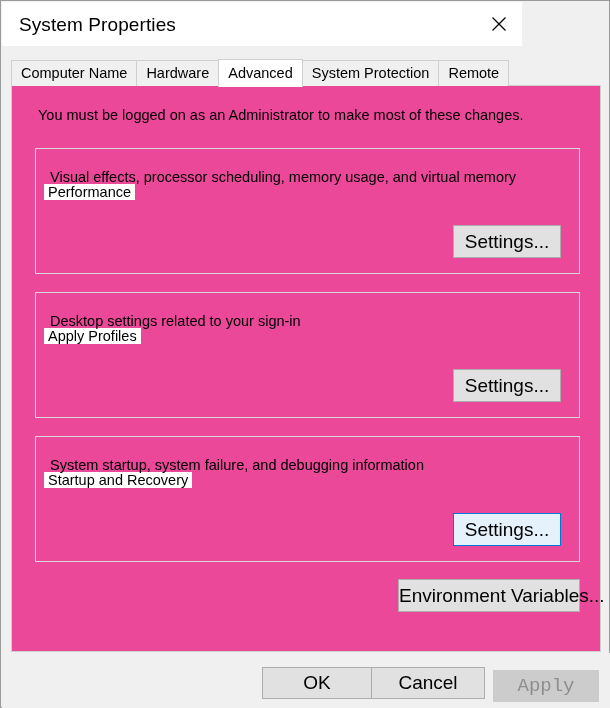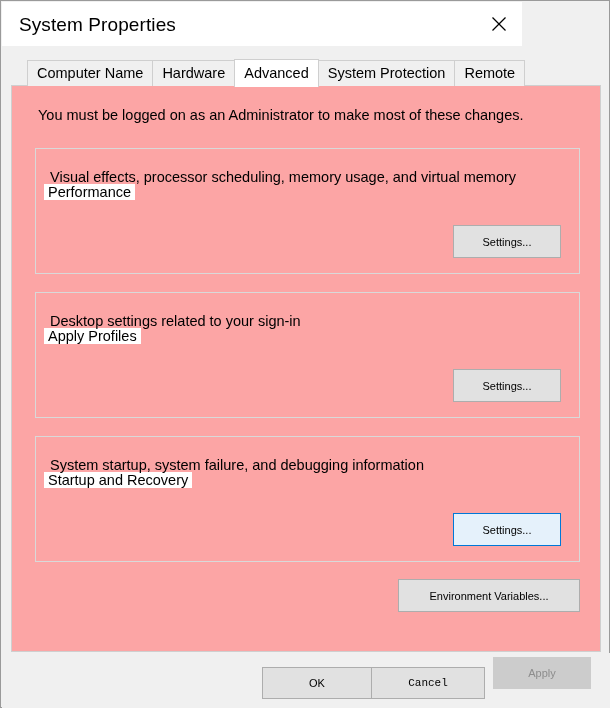--- a/index.html
+++ b/index.html
@@ -57,21 +57,21 @@
     cursor: default;
   }
   .close-button svg {
     display: block;
     margin: 0 auto;
   }
 
   
   .tabstrip {
     position: absolute;
-    left: 26px;
+    left: 10px;
     top: 58px;
     height: 27px;
     display: flex;
     align-items: flex-end;
     z-index: 3;
     justify-content: center;
   }
   .tab {
     height: 26px;
     line-height: 25px;
@@ -96,21 +96,21 @@
     margin-bottom: -1px;
   }
 
   
   .tabpanel {
     position: absolute;
     left: 10px;
     top: 84px;
     width: 590px;
     height: 567px;
-    background: #fca5a5;
+    background: #ec4899;
     border: 1px solid #cfcfcf;
     box-sizing: border-box;
     z-index: 2;
   }
 
   .admin-note {
     position: absolute;
     left: 26px;
     top: 21px;
     font-size: 14.5px;
@@ -147,21 +147,21 @@
     white-space: nowrap;
   }
 
   .group-perf   { top: 62px;  height: 126px; }
   .group-users  { top: 206px; height: 126px; }
   .group-start  { top: 350px; height: 126px; }
 
   
   .btn {
     font-family: "Liberation Sans", sans-serif;
-    font-size: 11px;
+    font-size: 19px;
     color: #000000;
     background: #e1e1e1;
     border: 1px solid #adadad;
     box-sizing: border-box;
     padding: 0;
     cursor: default;
     white-space: nowrap;
   }
   .btn.focused {
     background: #e5f1fb;
@@ -204,28 +204,28 @@
     top: 14px;
     width: 110px;
     height: 32px;
   }
   .btn-cancel {
     position: absolute;
     left: 369px;
     top: 14px;
     width: 114px;
     height: 32px;
+  }
+  .btn-apply {
+    position: absolute;
+    left: 491px;
+    top: 17px;
+    width: 106px;
+    height: 32px;
     font-family: Liberation Mono, monospace;
-  }
-  .btn-apply {
-    position: absolute;
-    left: 491px;
-    top: 4px;
-    width: 98px;
-    height: 32px;
   }
 </style>
 </head>
 <body>
 
 <div class="dialog">
 
   <div class="titlebar">
     <div class="title-text">System Properties</div>
     <button class="close-button">

